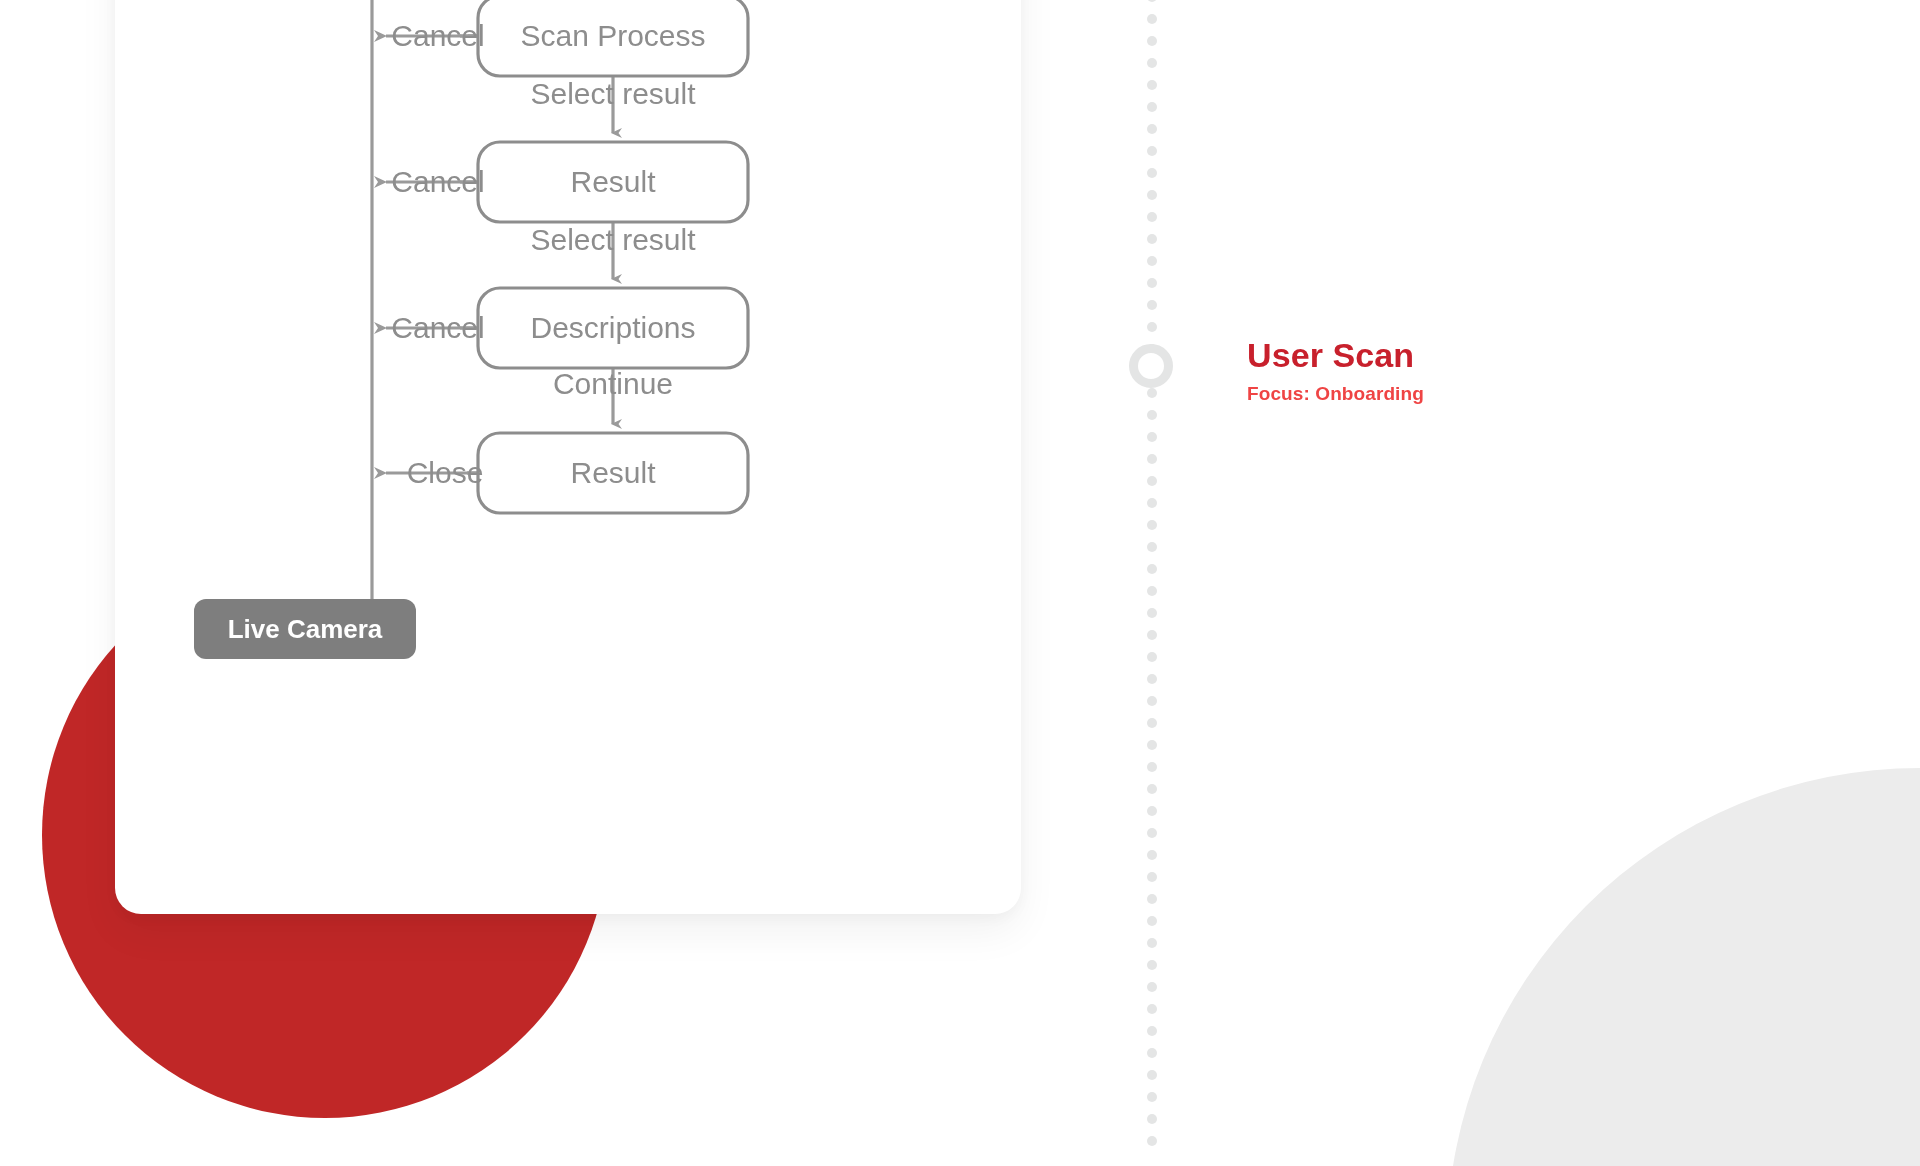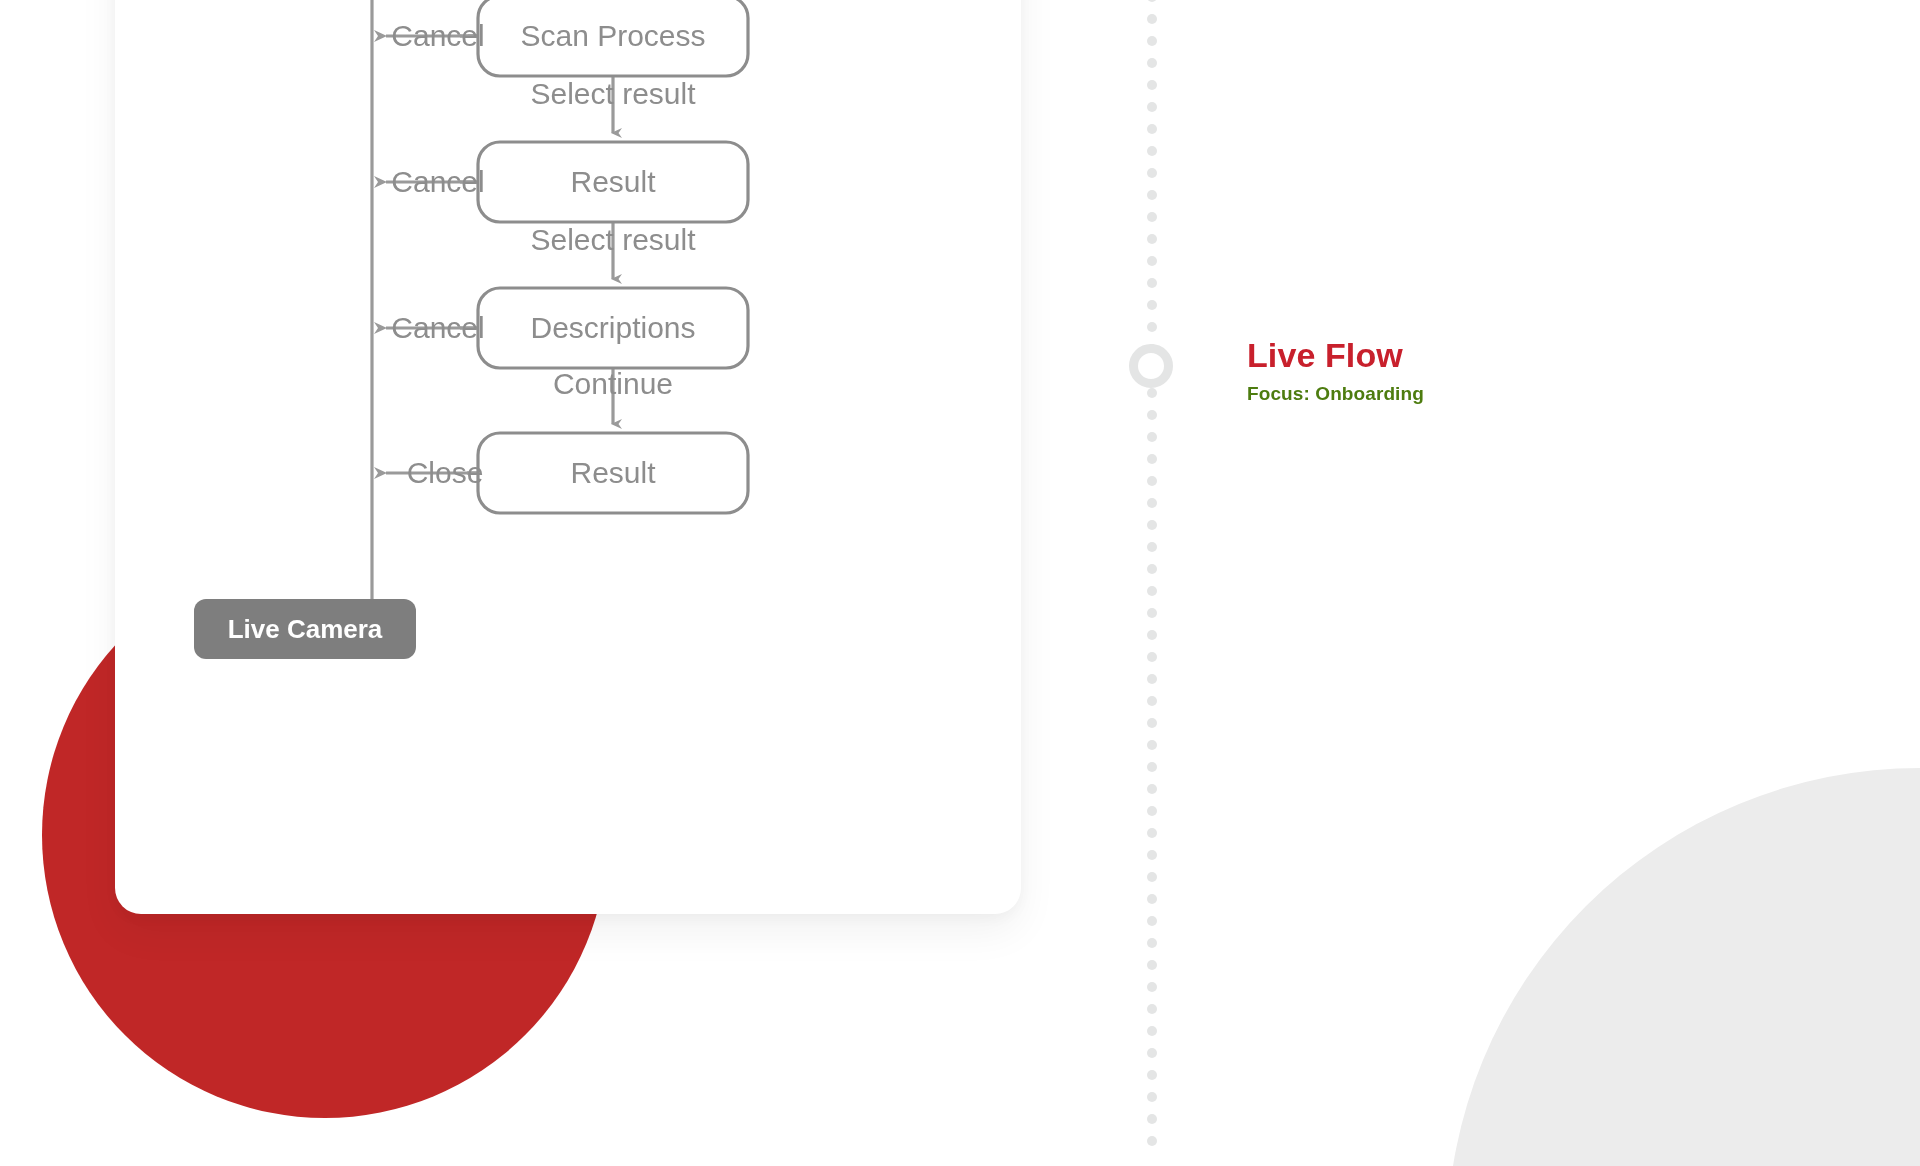--- a/index.html
+++ b/index.html
@@ -137,21 +137,21 @@
   .caption-title {
     color: #c8202c;
     font-family: "Liberation Sans", sans-serif;
     font-size: 34px;
     font-weight: bold;
     letter-spacing: 0.1px;
     line-height: 1.12;
   }
   .caption-sub {
     margin-top: 9px;
-    color: #4d7c0f;
+    color: #ef4444;
     font-family: "Liberation Sans", sans-serif;
     font-size: 19px;
     font-weight: bold;
     letter-spacing: 0.1px;
   }
 </style>
 </head>
 <body>
 
 <div id="stage">
@@ -282,17 +282,17 @@
       <div class="timeline-dot" style="top: 1056px;"></div>
       <div class="timeline-dot" style="top: 1078px;"></div>
       <div class="timeline-dot" style="top: 1100px;"></div>
       <div class="timeline-dot" style="top: 1122px;"></div>
       <div class="timeline-dot" style="top: 1144px;"></div>
       <div class="timeline-dot" style="top: 1166px;"></div>
     </div>
   <div class="timeline-ring"></div>
 
   <div class="caption-block">
-    <div class="caption-title">Live Flow</div>
+    <div class="caption-title">User Scan</div>
     <div class="caption-sub">Focus: Onboarding</div>
   </div>
 
 </div>
 
 </body></html>

